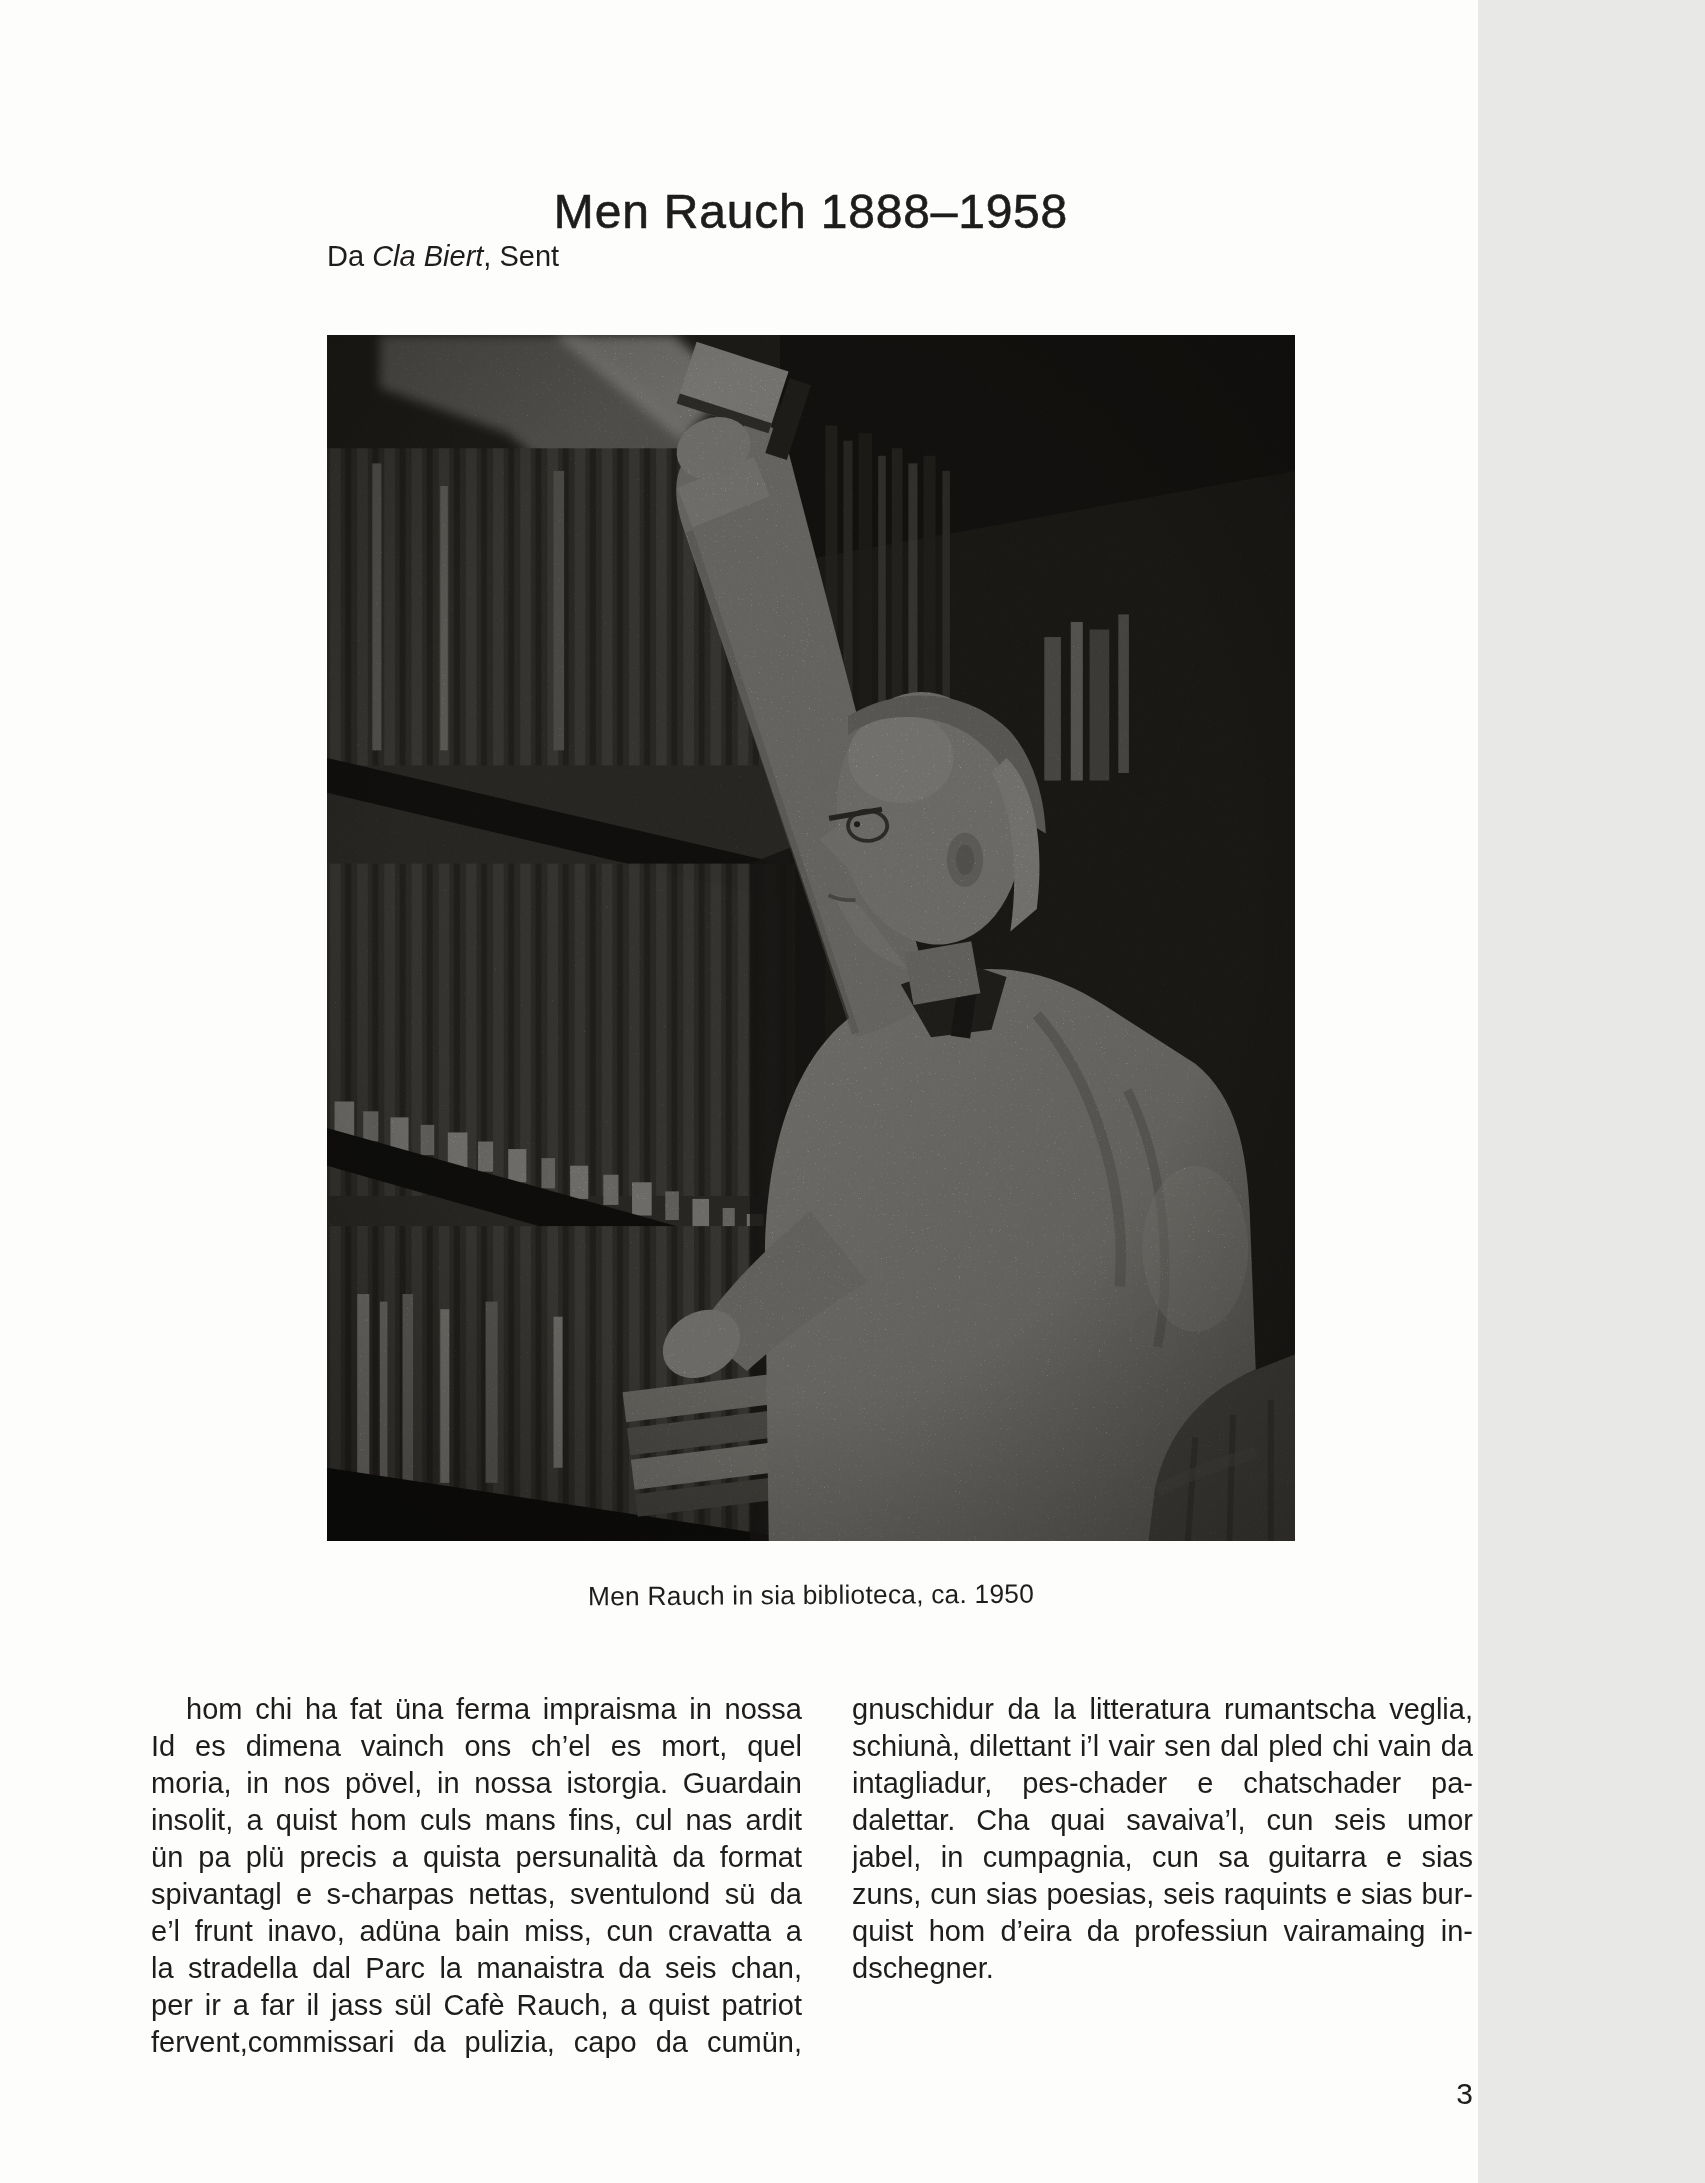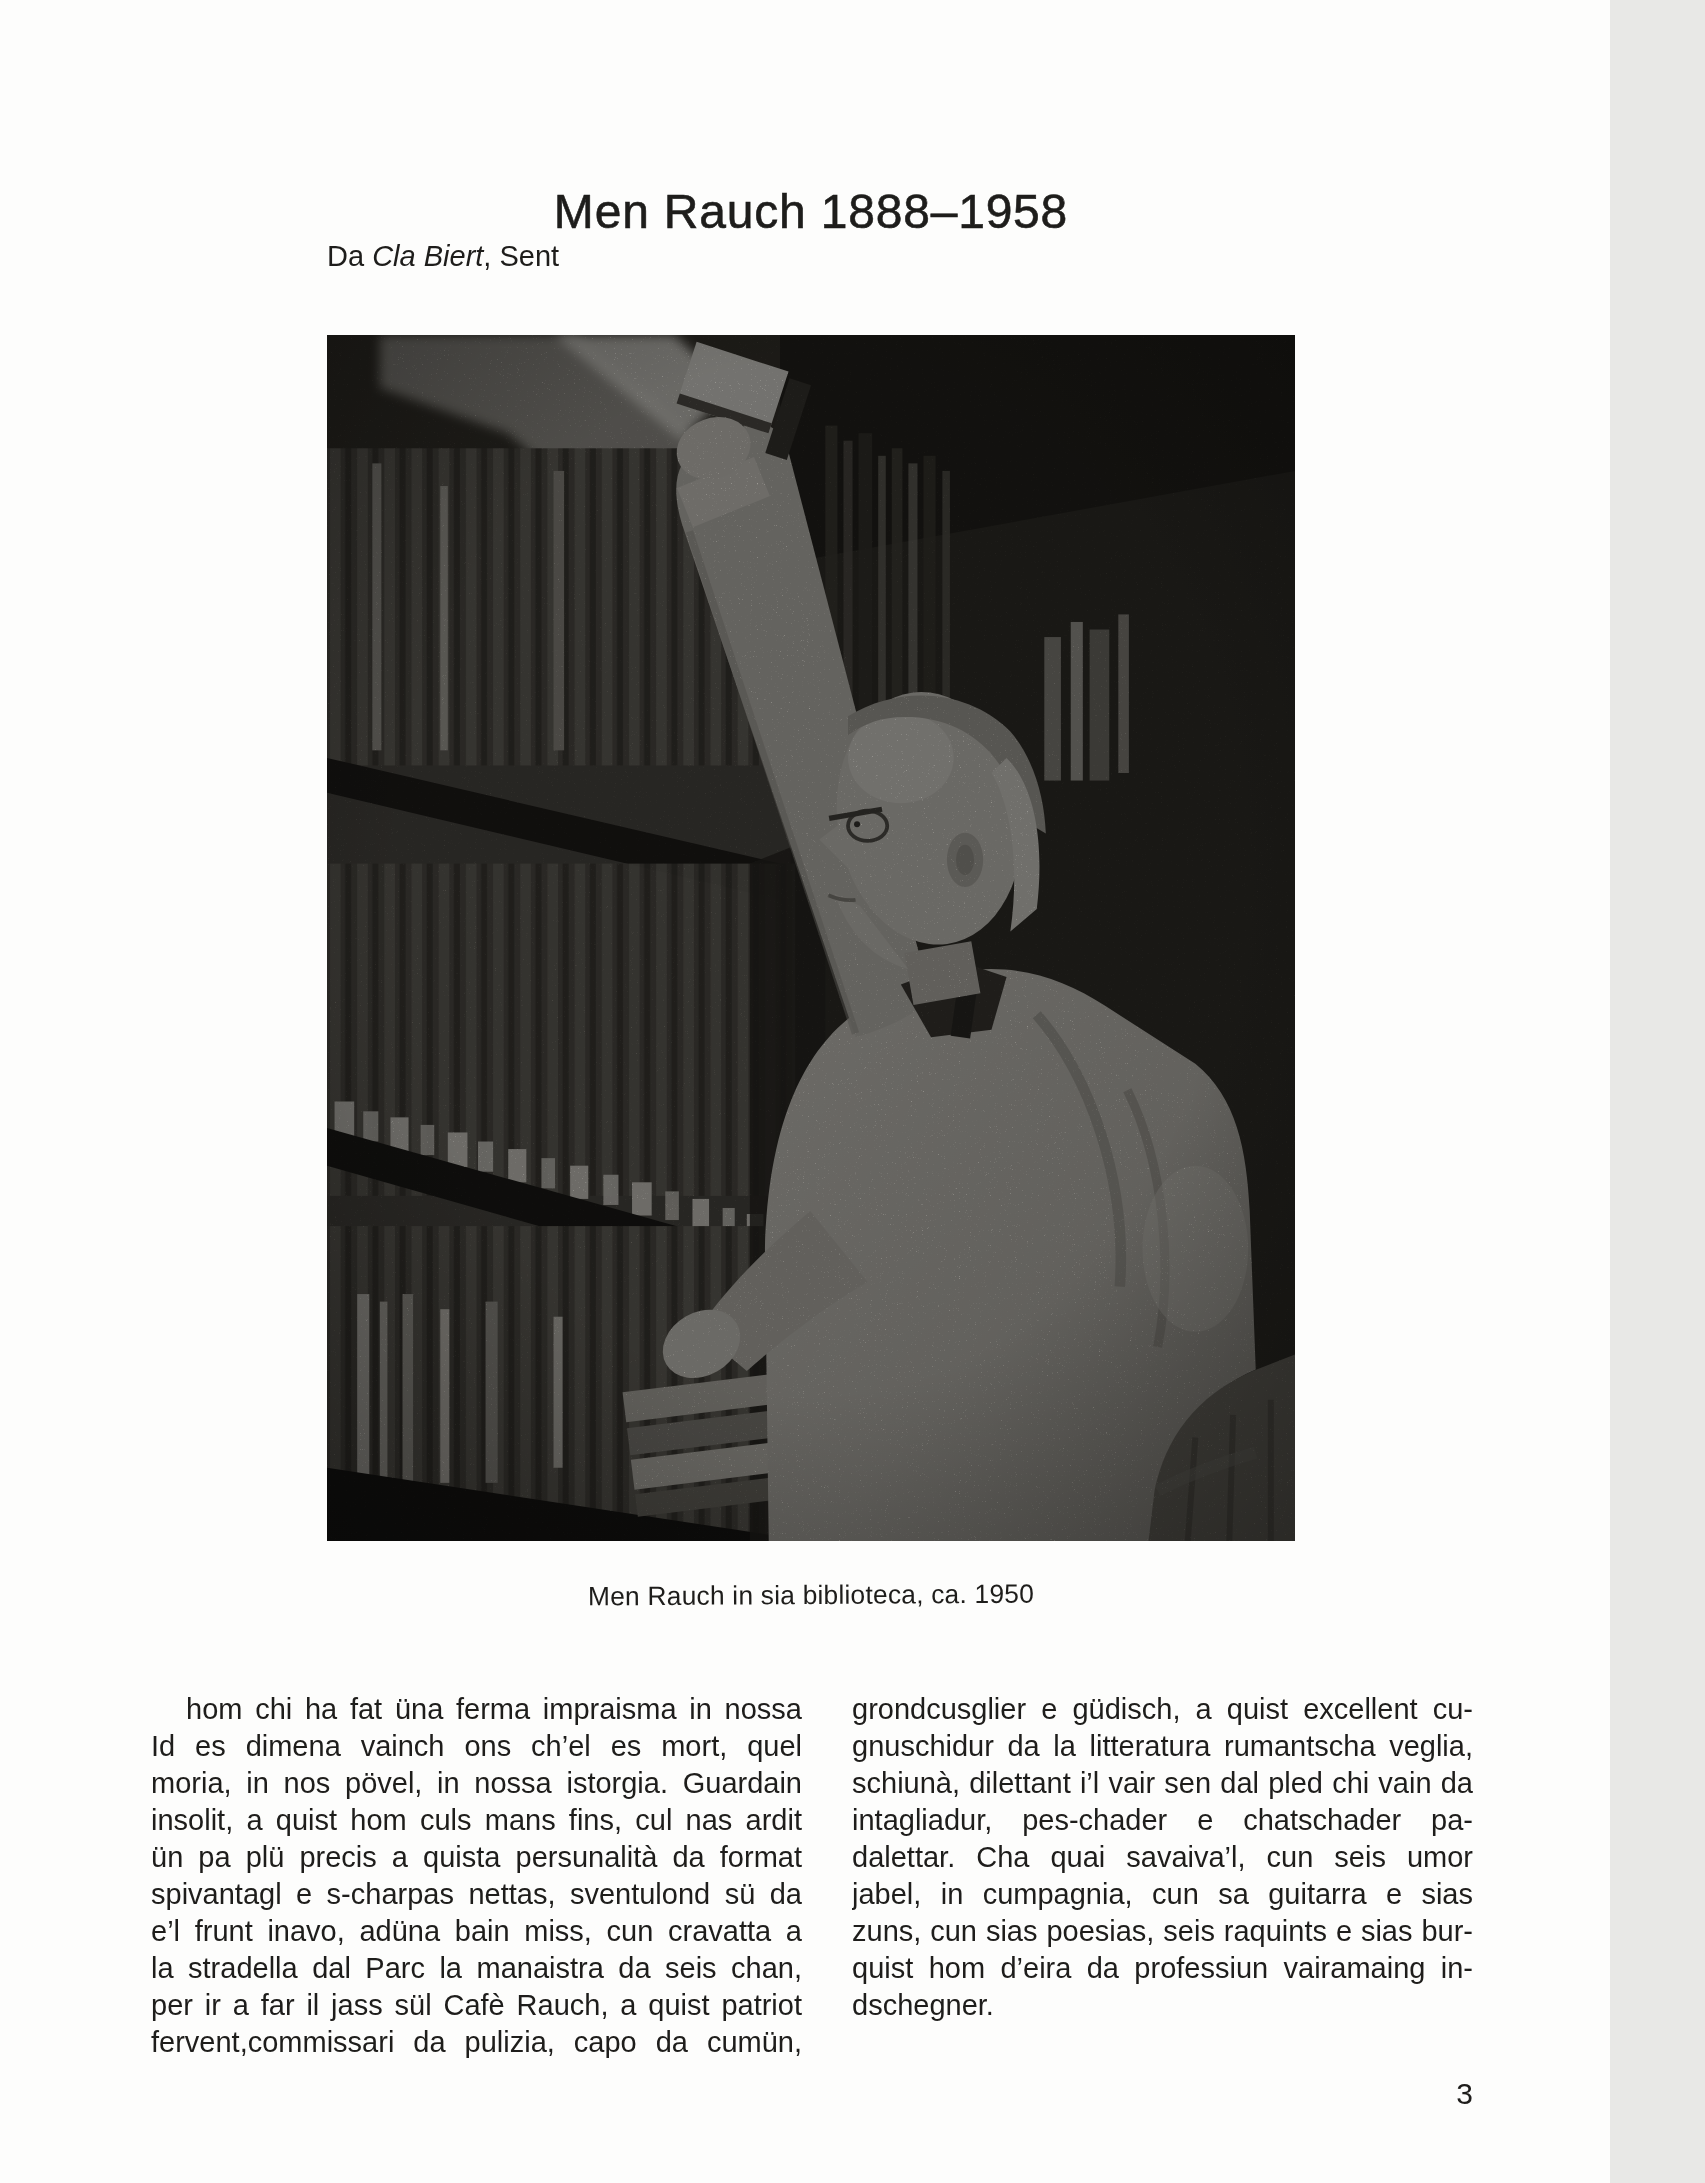--- a/index.html
+++ b/index.html
@@ -1,18 +1,18 @@
 <!DOCTYPE html>
 <html style="font-size:12px"><head>
 <meta charset="utf-8">
 <style>
   html,body{margin:0;padding:0;background:#e8e8e6;}
   .page{
     position:relative;
-    width:1610px;height:2183px;
+    width:1478px;height:2183px;
     background:#fdfdfc;
     font-family:"Liberation Sans","DejaVu Sans",sans-serif;
     color:#1e1d1b;
     overflow:hidden;
   }
   .article-title{
     position:absolute;left:327px;top:153px;width:968px;
     text-align:center;
     font-size:48px;line-height:53px;font-weight:400;
     letter-spacing:0.8px;
@@ -220,21 +220,20 @@
       <div class="tline">moria, in nos pövel, in nossa istorgia. Guardain</div>
       <div class="tline">insolit, a quist hom culs mans fins, cul nas ardit</div>
       <div class="tline">ün pa plü precis a quista persunalità da format</div>
       <div class="tline">spivantagl e s-charpas nettas, sventulond sü da</div>
       <div class="tline">e’l frunt inavo, adüna bain miss, cun cravatta a</div>
       <div class="tline">la stradella dal Parc la manaistra da seis chan,</div>
       <div class="tline">per ir a far il jass sül Cafè Rauch, a quist patriot</div>
       <div class="tline">fervent,commissari da pulizia, capo da cumün,</div>
     </div>
   <div class="text-col col-right">
-      <div class="tline">grondcusglier e güdisch, a quist excellent cu-</div>
       <div class="tline">gnuschidur da la litteratura rumantscha veglia,</div>
       <div class="tline">schiunà, dilettant i’l vair sen dal pled chi vain da</div>
       <div class="tline">intagliadur, pes-chader e chatschader pa-</div>
       <div class="tline">dalettar. Cha quai savaiva’l, cun seis umor impa-</div>
       <div class="tline">jabel, in cumpagnia, cun sa guitarra e sias chan-</div>
       <div class="tline">zuns, cun sias poesias, seis raquints e sias bur-</div>
       <div class="tline">quist hom d’eira da professiun vairamaing in-</div>
       <div class="tline">dschegner.</div>
     </div>
 

